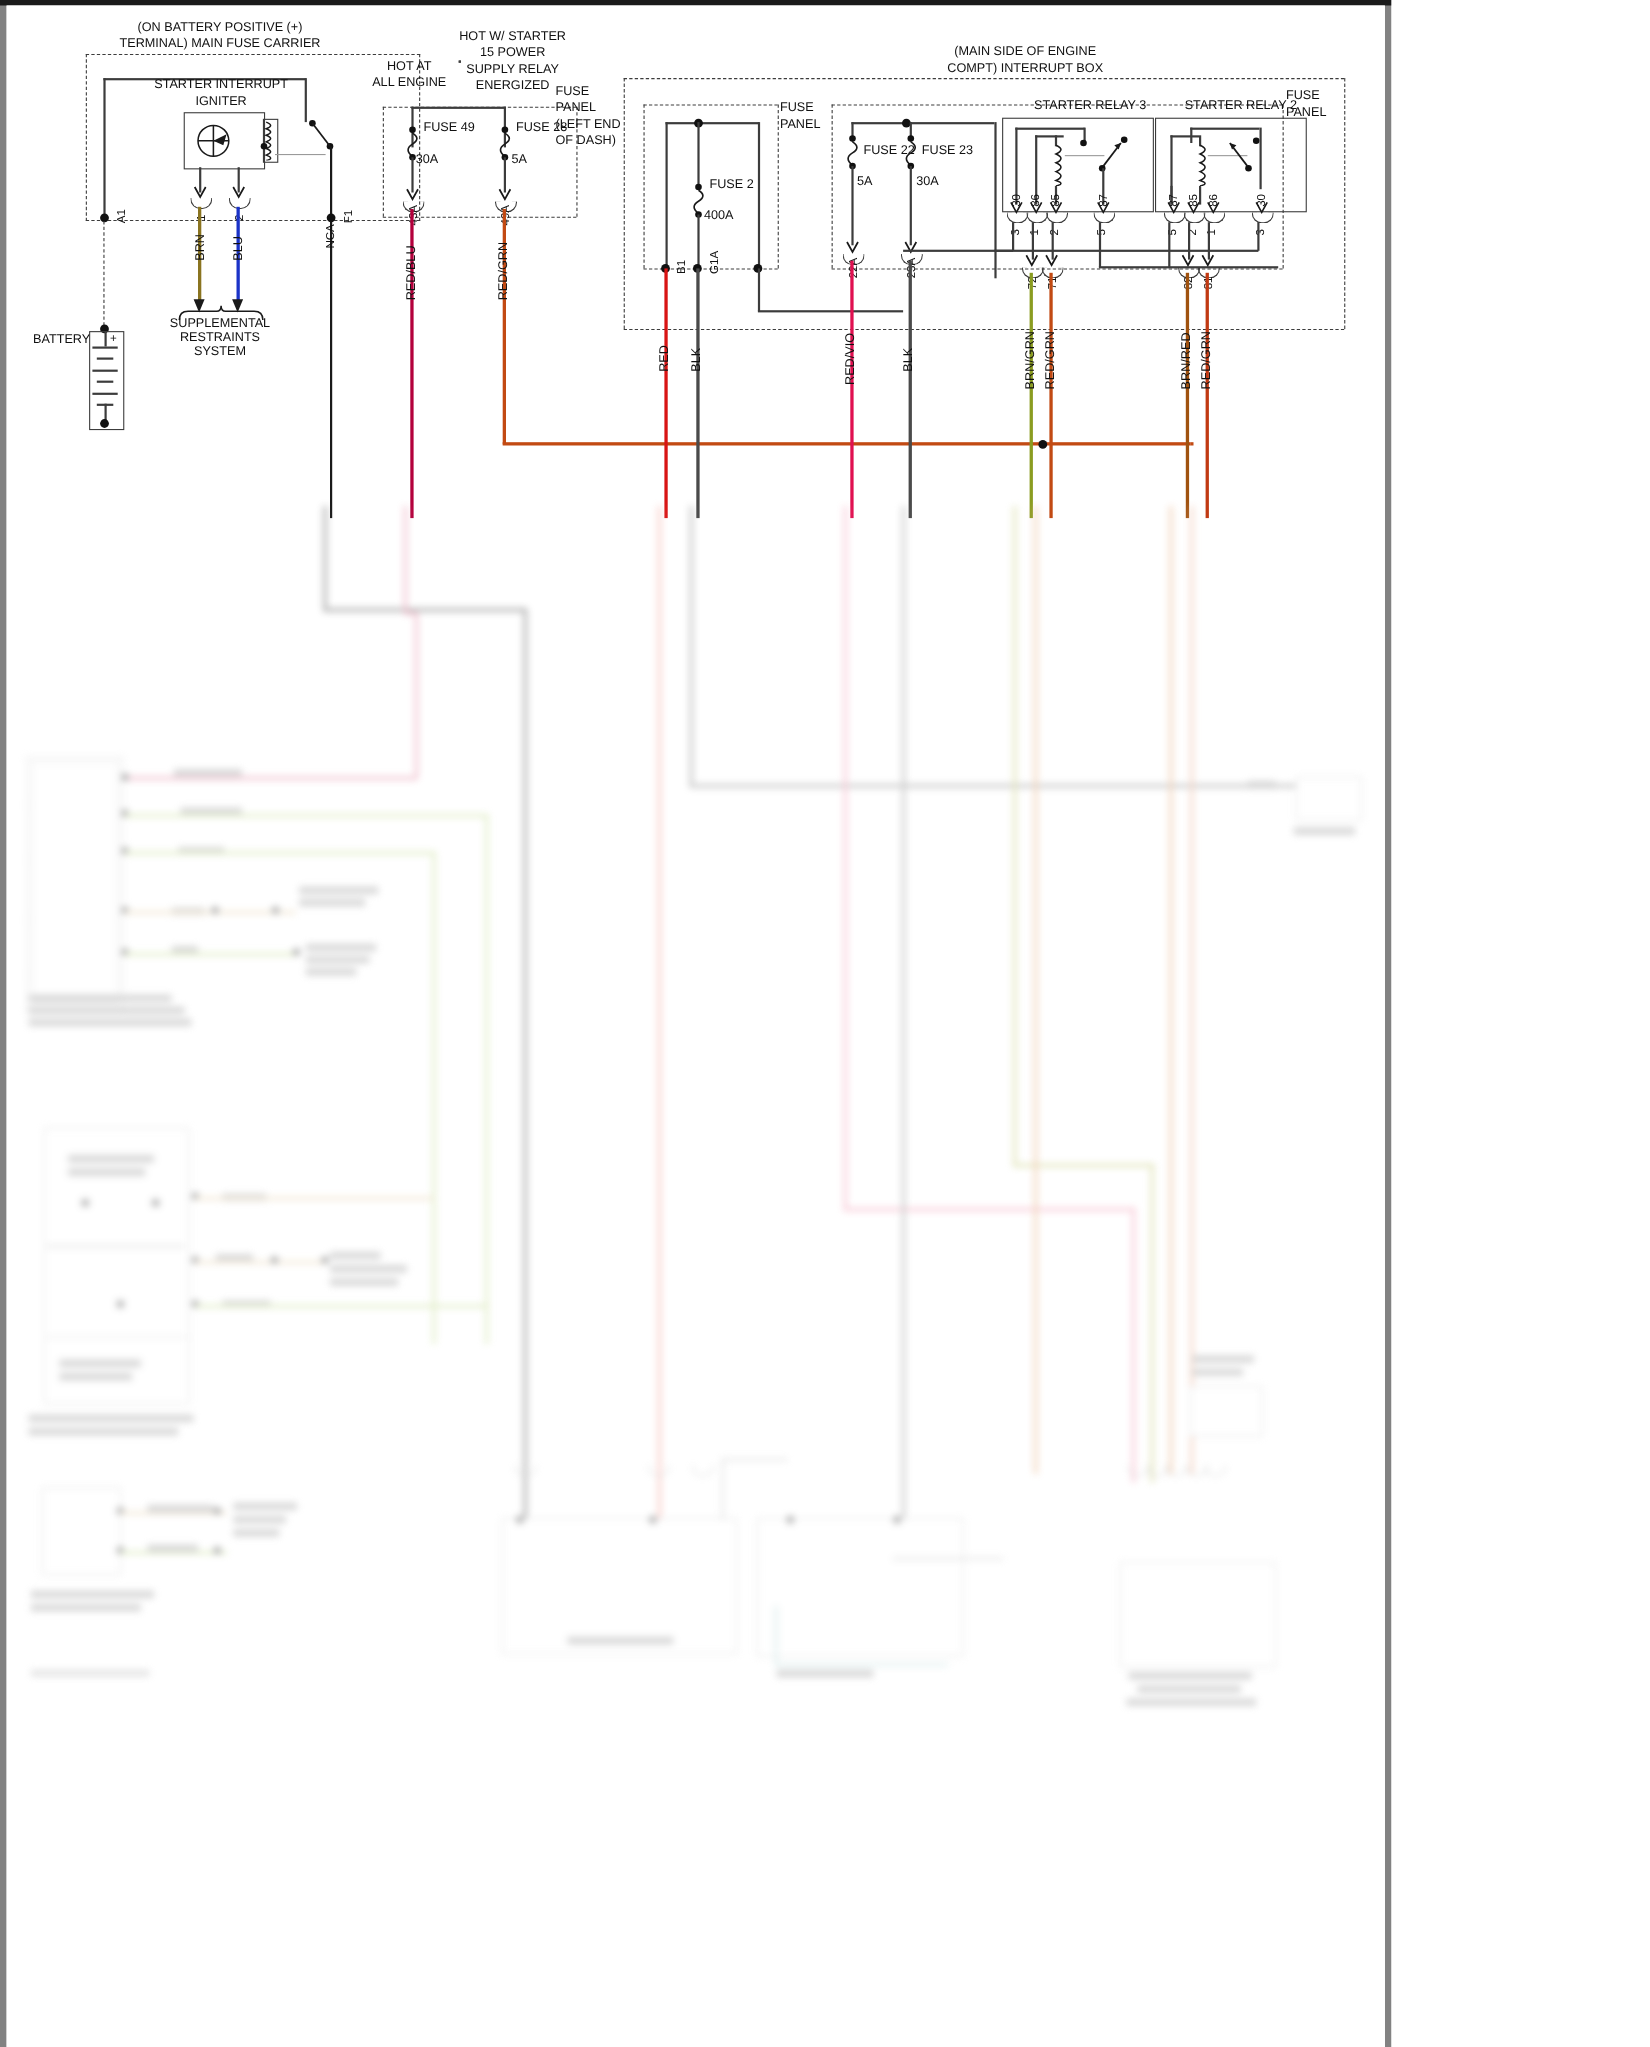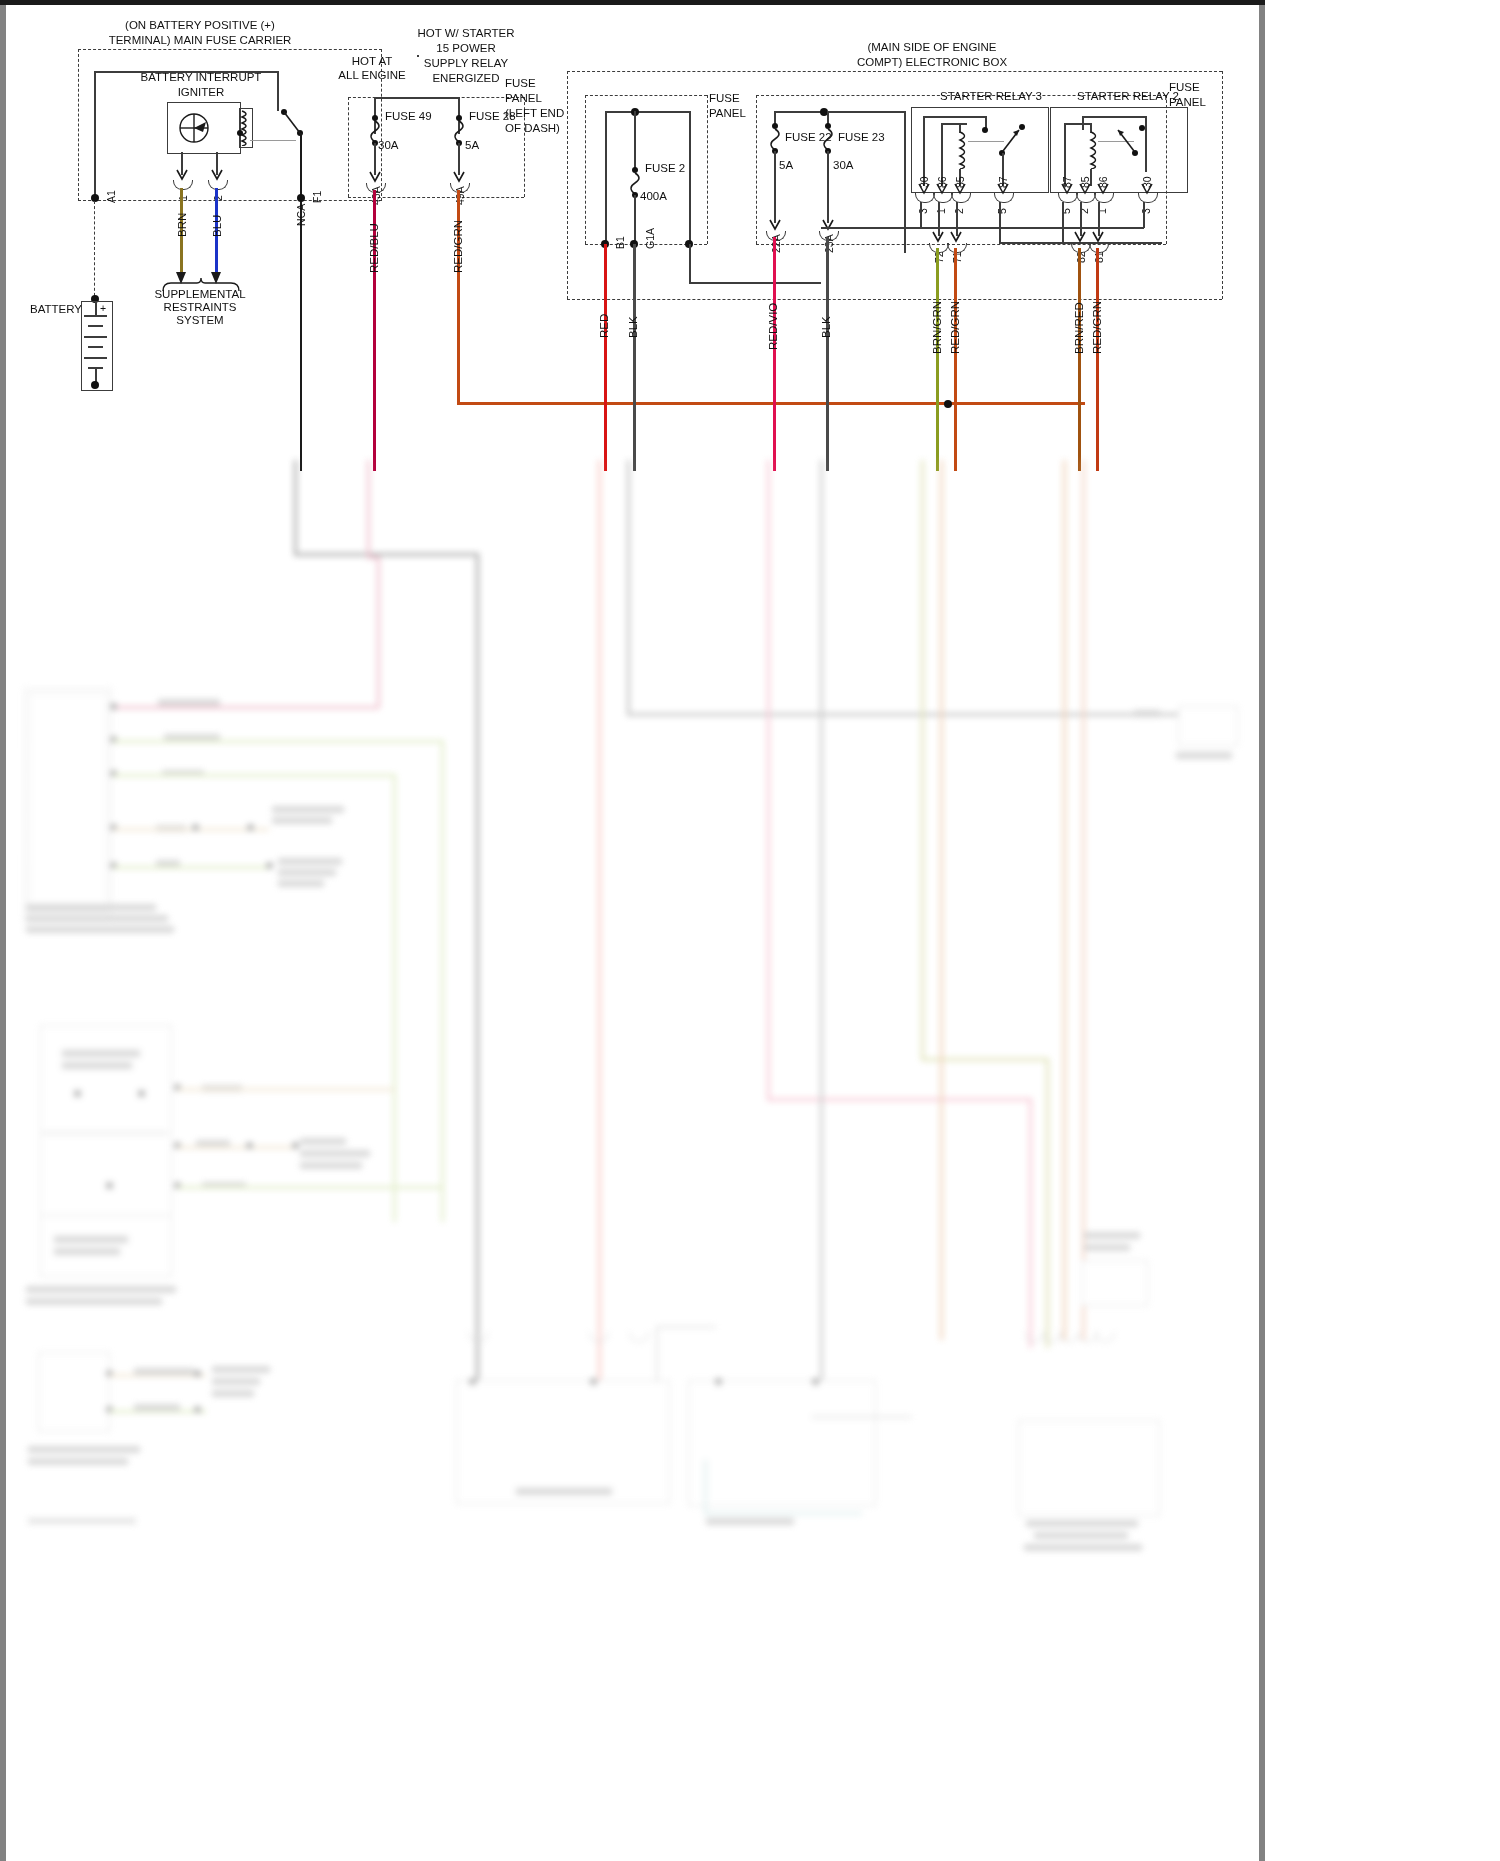--- a/index.html
+++ b/index.html
@@ -73,21 +73,21 @@
 
     <div class="t c" style="left:104px;top:14px;width:180px;">(ON BATTERY POSITIVE (+)</div>
     <div class="t c" style="left:90px;top:29px;width:208px;">TERMINAL) MAIN FUSE CARRIER</div>
 
     <div class="dash dtop dlef drig dbot" style="left:72px;top:44px;width:302px;height:150px;"></div>
 
     <div class="ln hl" style="left:88px;top:66px;width:184px;"></div>
     <div class="ln vl" style="left:88px;top:66px;height:127px;"></div>
     <div class="ln vl" style="left:271px;top:66px;height:40px;"></div>
 
-    <div class="t c" style="left:110px;top:66px;width:170px;">BATTERY INTERRUPT</div>
+    <div class="t c" style="left:110px;top:66px;width:170px;">STARTER INTERRUPT</div>
     <div class="t c" style="left:110px;top:81px;width:170px;">IGNITER</div>
     <div class="box" style="left:161px;top:97px;width:72px;height:50px;"></div>
     <div class="box" style="left:233px;top:103px;width:12px;height:38px;"></div>
 
     <div class="coil" style="left:170px;top:105px;">
       <svg width="36" height="36" viewBox="0 0 36 36">
         <circle cx="18" cy="18" r="14" fill="none" stroke="#1a1a1a" stroke-width="1.4"></circle>
         <line x1="4" y1="18" x2="32" y2="18" stroke="#1a1a1a" stroke-width="1.4"></line>
         <line x1="18" y1="4" x2="18" y2="32" stroke="#1a1a1a" stroke-width="1.4"></line>
         <path d="M18 18 L30 12 L27 22 Z" fill="#1a1a1a"></path>
@@ -233,21 +233,21 @@
     </div>
     <div class="cup" style="left:444px;top:178px;"></div>
     <div class="rot sm" style="left:448px;top:200px;">49A</div>
     <div class="wv" style="left:451px;top:185px;height:214px;background:#c24a13;"></div>
     <div class="rot" style="left:446px;top:268px;">RED/GRN</div>
 
     <div class="wh" style="left:451px;top:397px;width:625px;background:#c24a13;"></div>
     <div class="dot" style="left:938px;top:395px;"></div>
 
     <div class="t c" style="left:806px;top:36px;width:240px;">(MAIN SIDE OF ENGINE</div>
-    <div class="t c" style="left:796px;top:51px;width:260px;">COMPT) ELECTRONIC BOX</div>
+    <div class="t c" style="left:796px;top:51px;width:260px;">COMPT) INTERRUPT BOX</div>
 
     <div class="dash dtop" style="left:561px;top:66px;width:655px;height:0;"></div>
     <div class="dash dlef" style="left:561px;top:66px;width:0;height:228px;"></div>
     <div class="dash drig" style="left:1216px;top:66px;width:0;height:228px;"></div>
     <div class="dash dbot" style="left:561px;top:294px;width:655px;height:0;"></div>
 
     <div class="dash dtop" style="left:579px;top:90px;width:122px;height:0;"></div>
     <div class="dash dlef" style="left:579px;top:90px;width:0;height:149px;"></div>
     <div class="dash drig" style="left:701px;top:90px;width:0;height:149px;"></div>
     <div class="dash dbot" style="left:579px;top:239px;width:122px;height:0;"></div>

